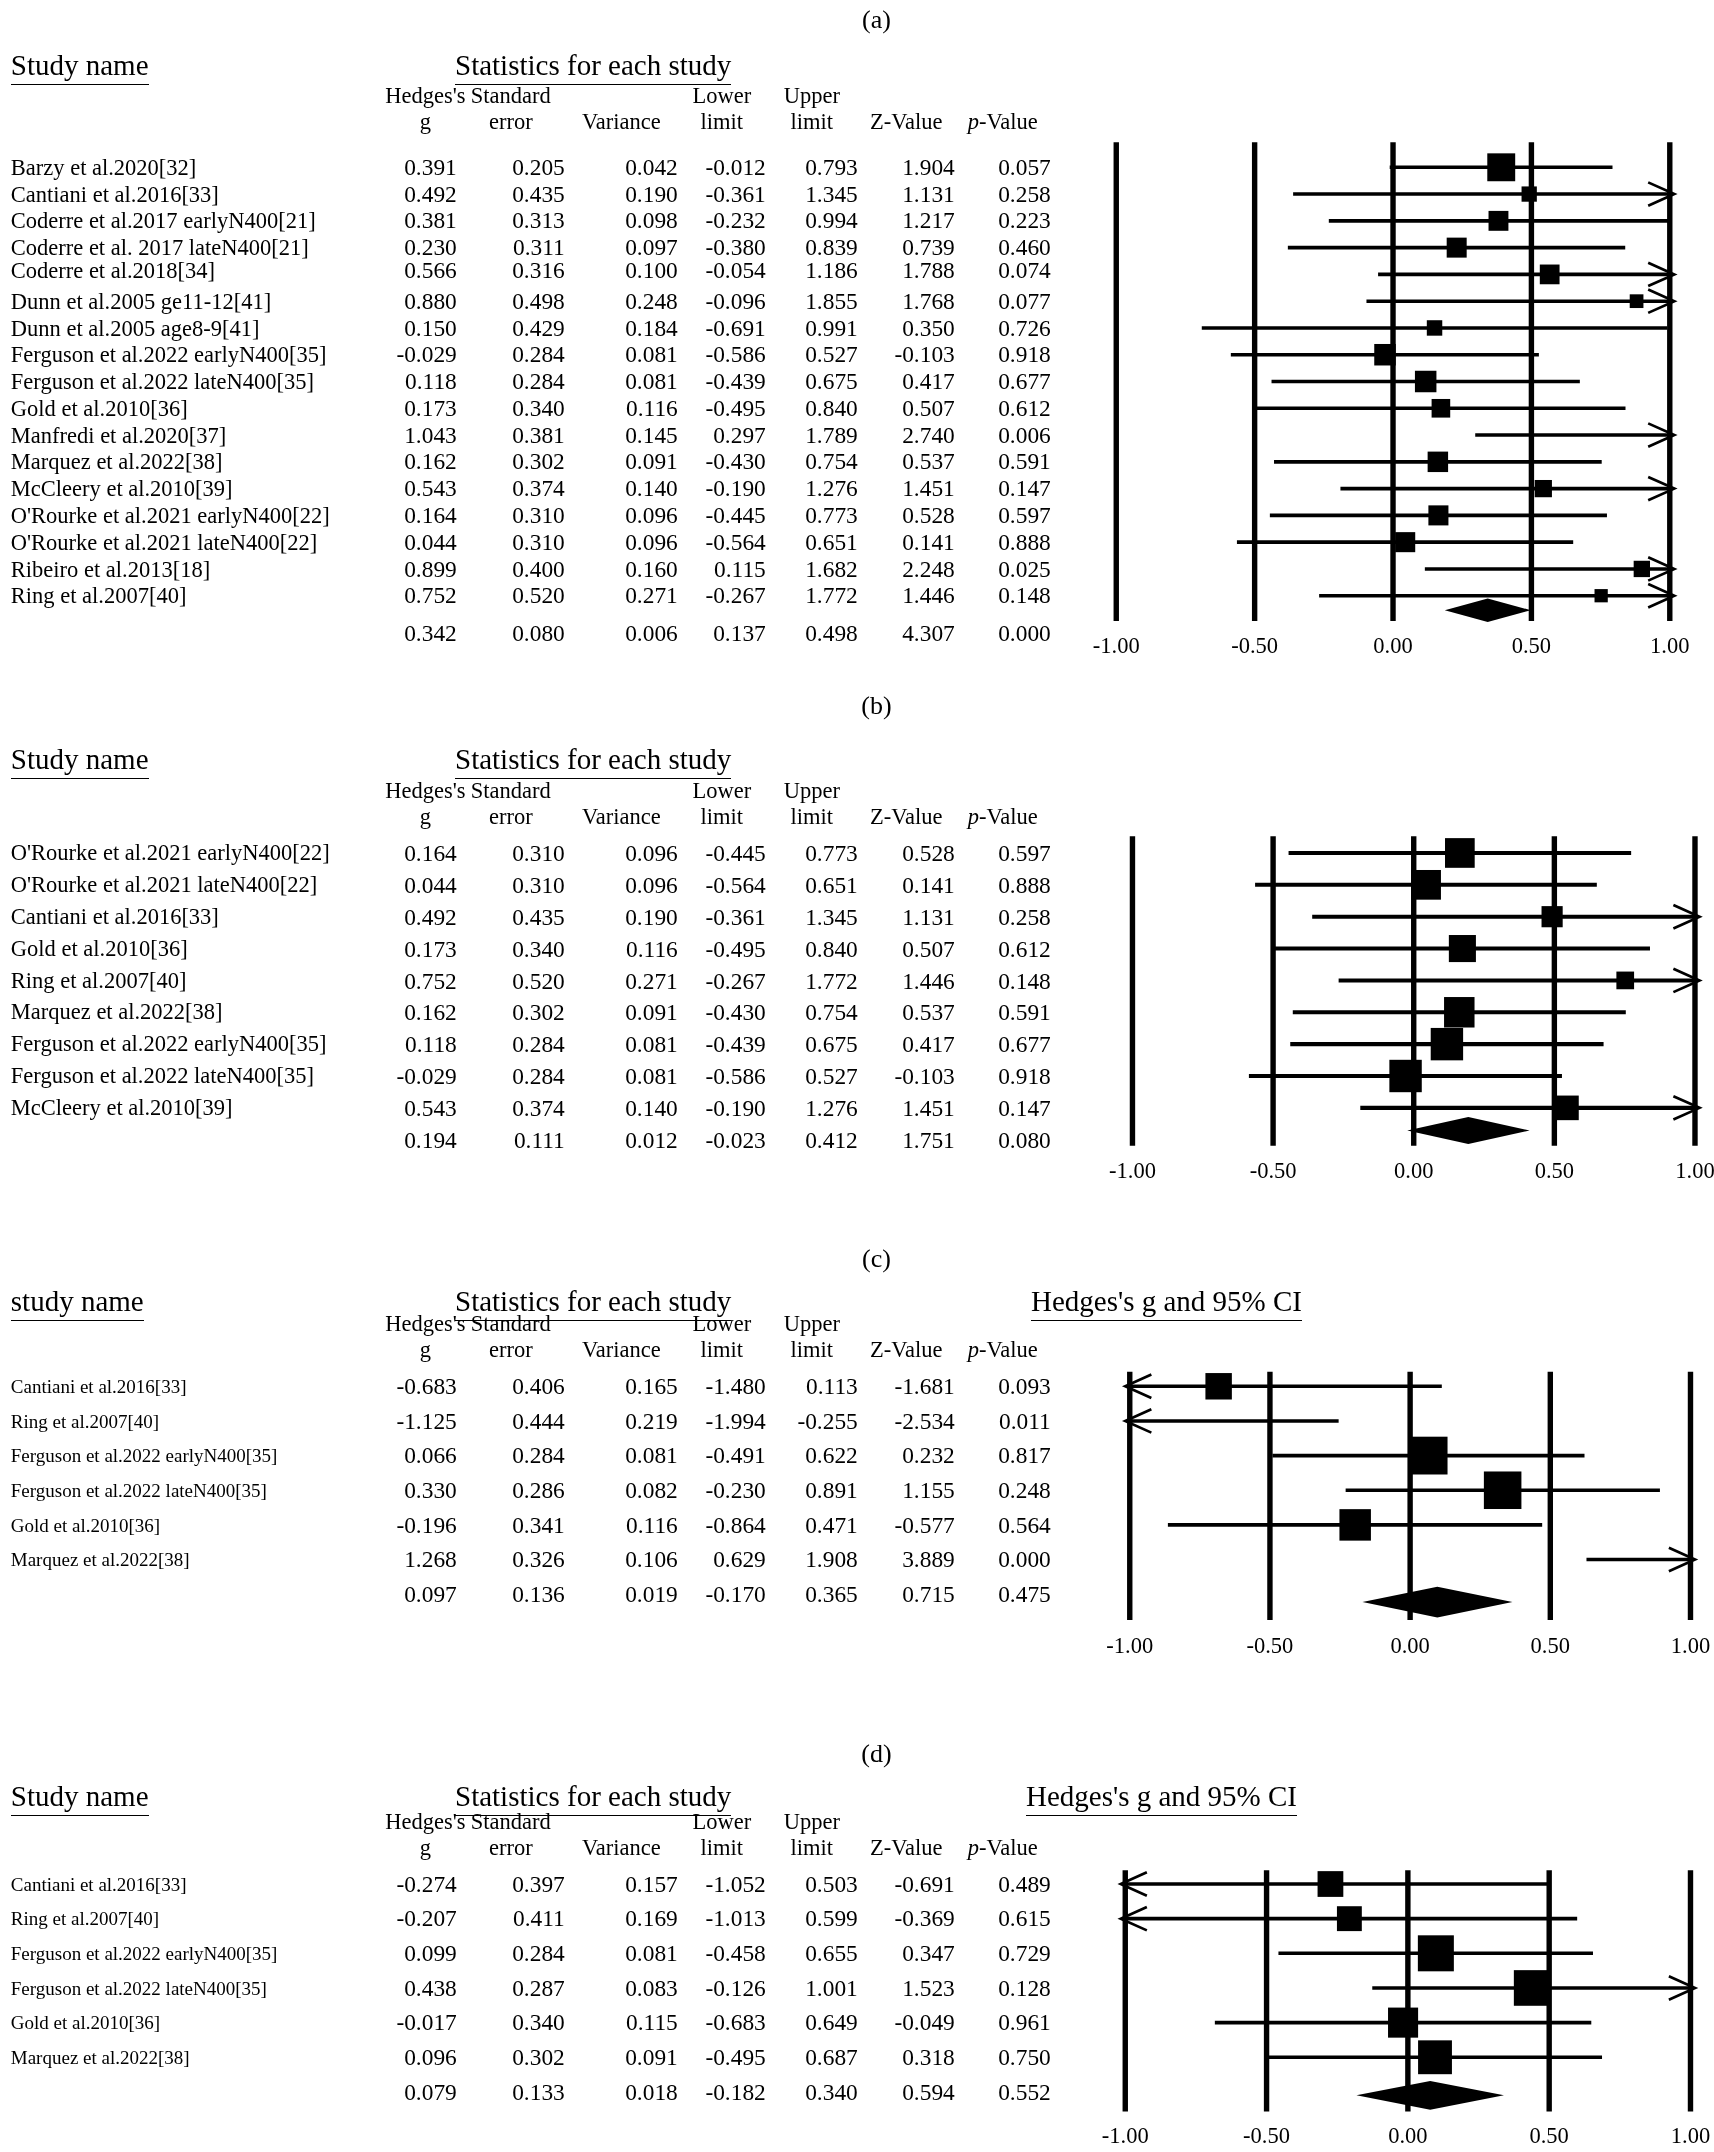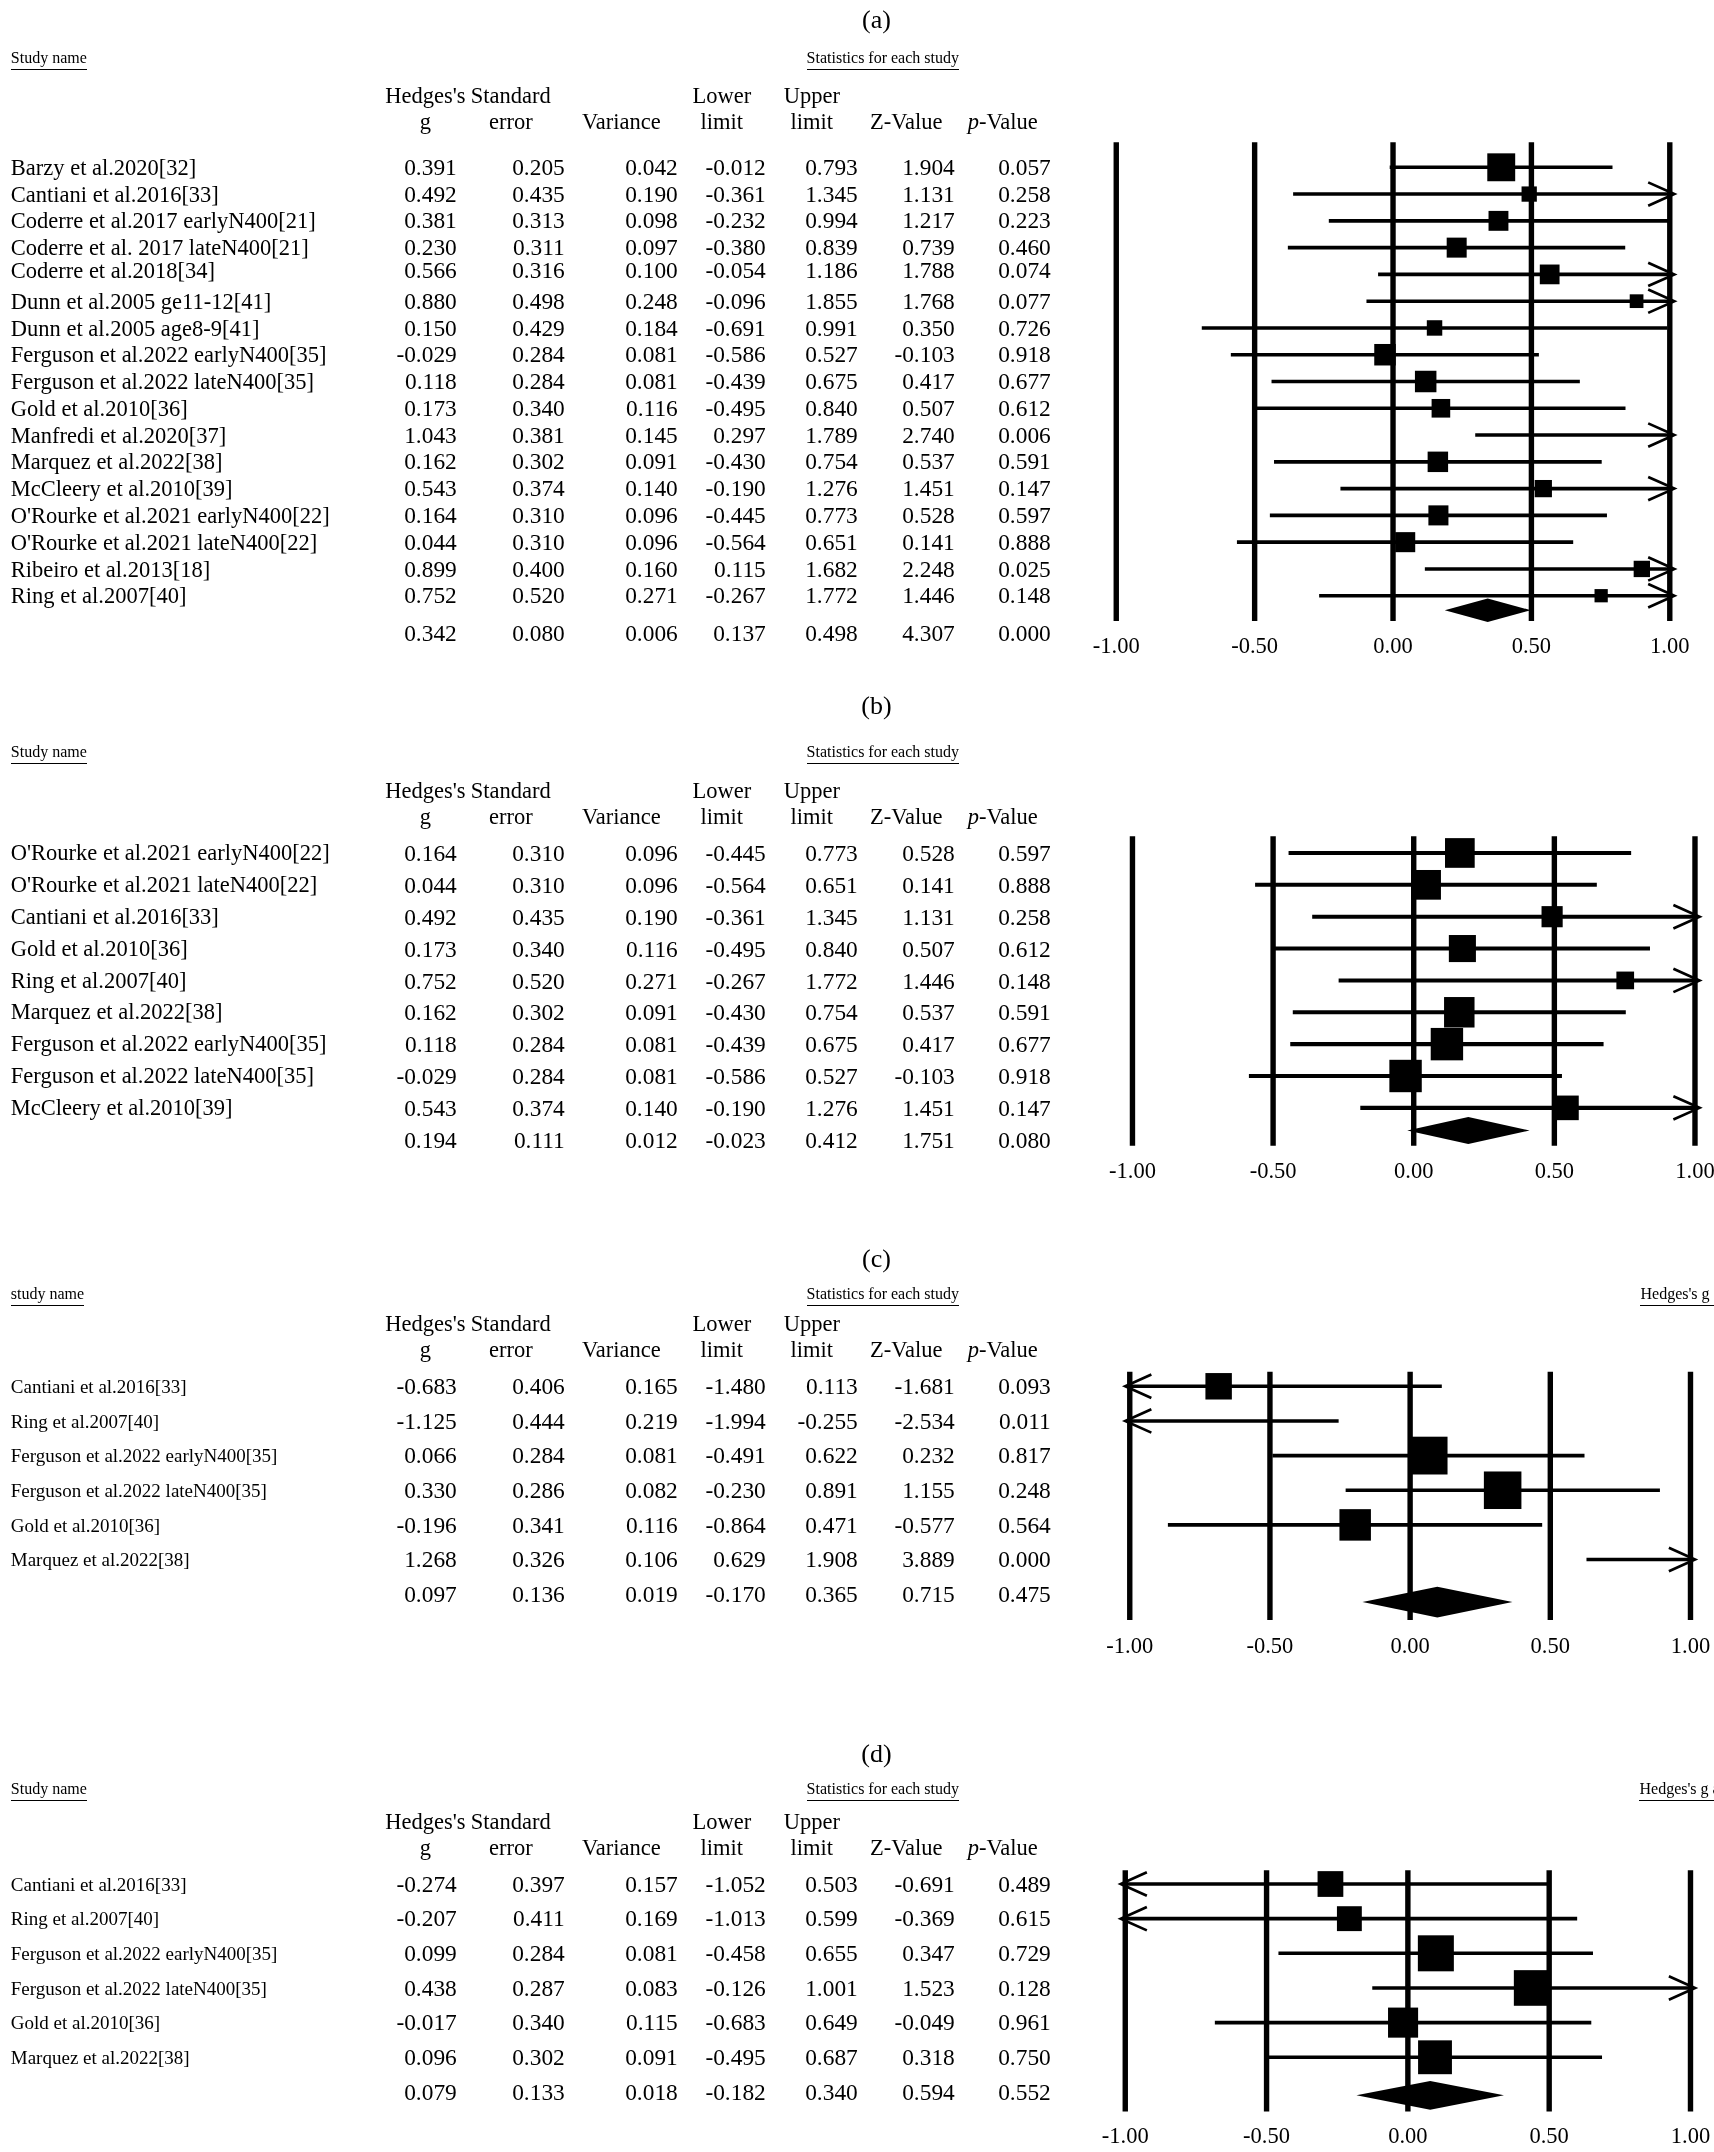--- a/index.html
+++ b/index.html
@@ -2,22 +2,22 @@
 <html style="font-size:14.4px"><head>
 <meta charset="utf-8">
 <style>
   html,body{margin:0;padding:0;background:#ffffff;}
   #page{
     position:relative;width:1715px;height:2152px;background:#ffffff;color:#000000;
     font-family:"Liberation Serif", serif;overflow:hidden;
   }
   .panel-label{position:absolute;left:0;width:1715px;text-align:center;font-size:26px;
     transform:translateX(19px);white-space:nowrap;}
-  .hdr{position:absolute;font-size:16px;white-space:nowrap;}
-  .hdr-center{text-align:right;}
+  .hdr{position:absolute;font-size:29px;white-space:nowrap;}
+  .hdr-center{text-align:left;}
   .u{display:inline-block;border-bottom:1.8px solid #000;padding-bottom:1.8px;}
   .colhdr{position:absolute;left:10.8px;display:grid;
     grid-template-columns:383px 63px 108px 113px 88px 92px 97px 96px;
     font-size:22.5px;line-height:26px;}
   .chc{display:flex;justify-content:center;align-items:flex-end;}
   .stack{display:inline-block;text-align:center;white-space:nowrap;}
   .stack span{display:block;}
   .trow{position:absolute;left:10.8px;display:grid;
     grid-template-columns:383px 63px 108px 113px 88px 92px 97px 96px;
     font-size:23.4px;white-space:nowrap;}

